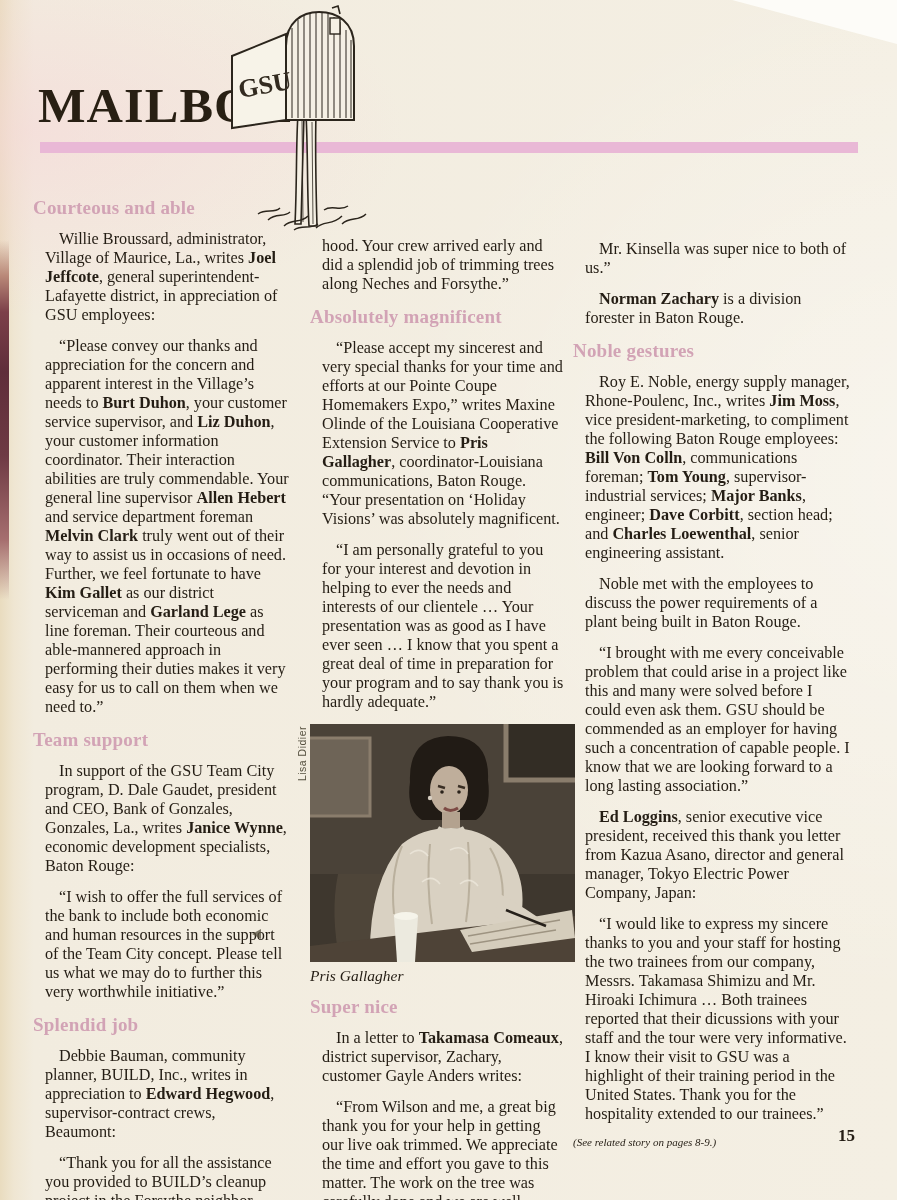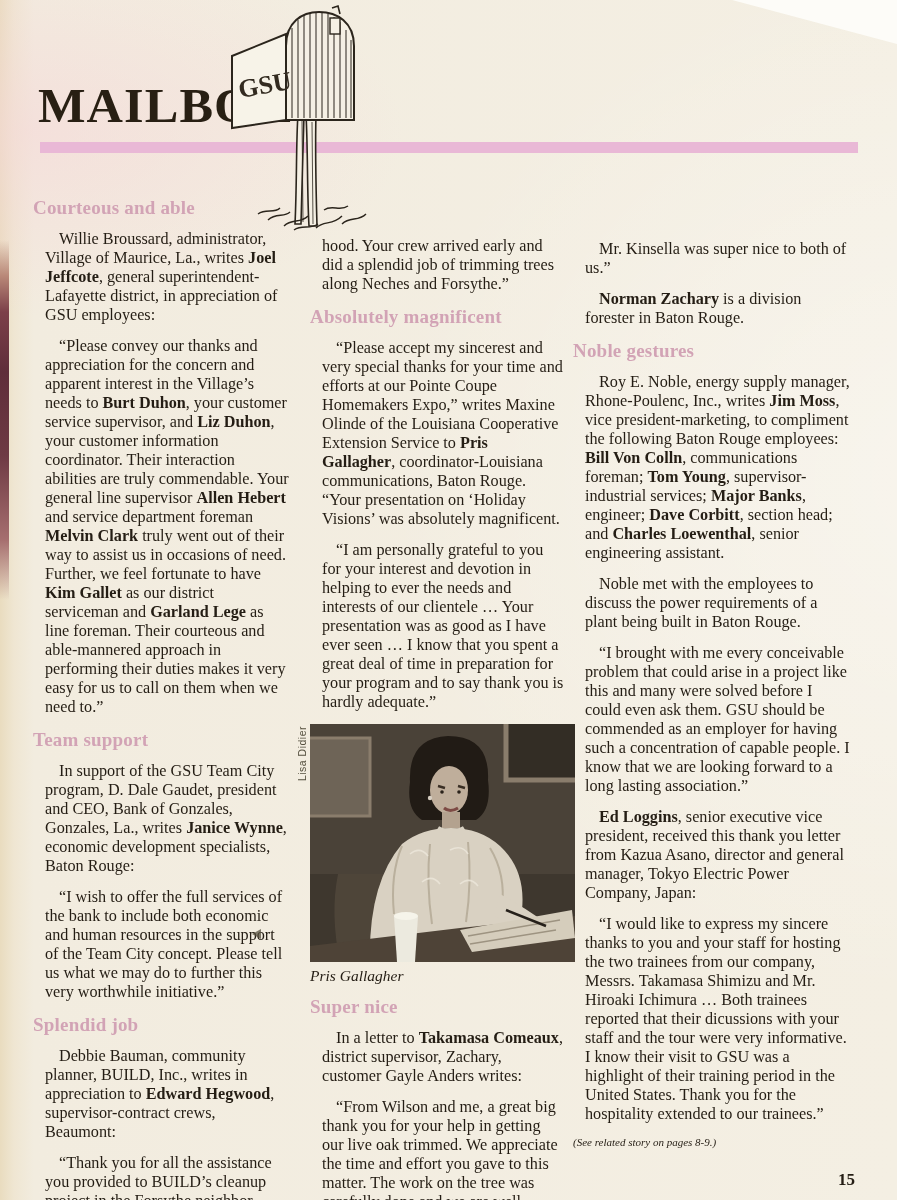--- a/index.html
+++ b/index.html
@@ -50,21 +50,21 @@
   
   .photo-fig{position:relative;margin:7px 0 0 0;width:265px;}
   .photo-art{display:block;width:265px;height:238px;}
   .photo-credit{
     position:absolute;left:-14px;top:2px;
     font-family:"Liberation Sans",sans-serif;font-size:10.5px;color:#55503f;
     writing-mode:vertical-rl;transform:rotate(180deg);letter-spacing:.5px;
   }
   .photo-caption{font-style:italic;font-size:15.5px;line-height:18px;margin-top:5px;}
   .footnote{font-style:italic;font-size:11px;line-height:13px;margin-top:2px;color:#2a231a;}
-  .page-num{position:absolute;right:42px;top:1170px;font-weight:700;font-size:17px;z-index:2;}
+  .page-num{position:absolute;right:42px;top:1126px;font-weight:700;font-size:17px;z-index:2;}
   .artifact{
     position:absolute;left:252px;top:929px;width:0;height:0;z-index:2;opacity:.75;
     border-top:5px solid transparent;border-bottom:5px solid transparent;
     border-right:9px solid #57503f;
   }
 </style>
 </head>
 <body style="--bar: #e9b8d6; --heading: #d2a3b5;">
 
 <div class="edge-left"></div>

